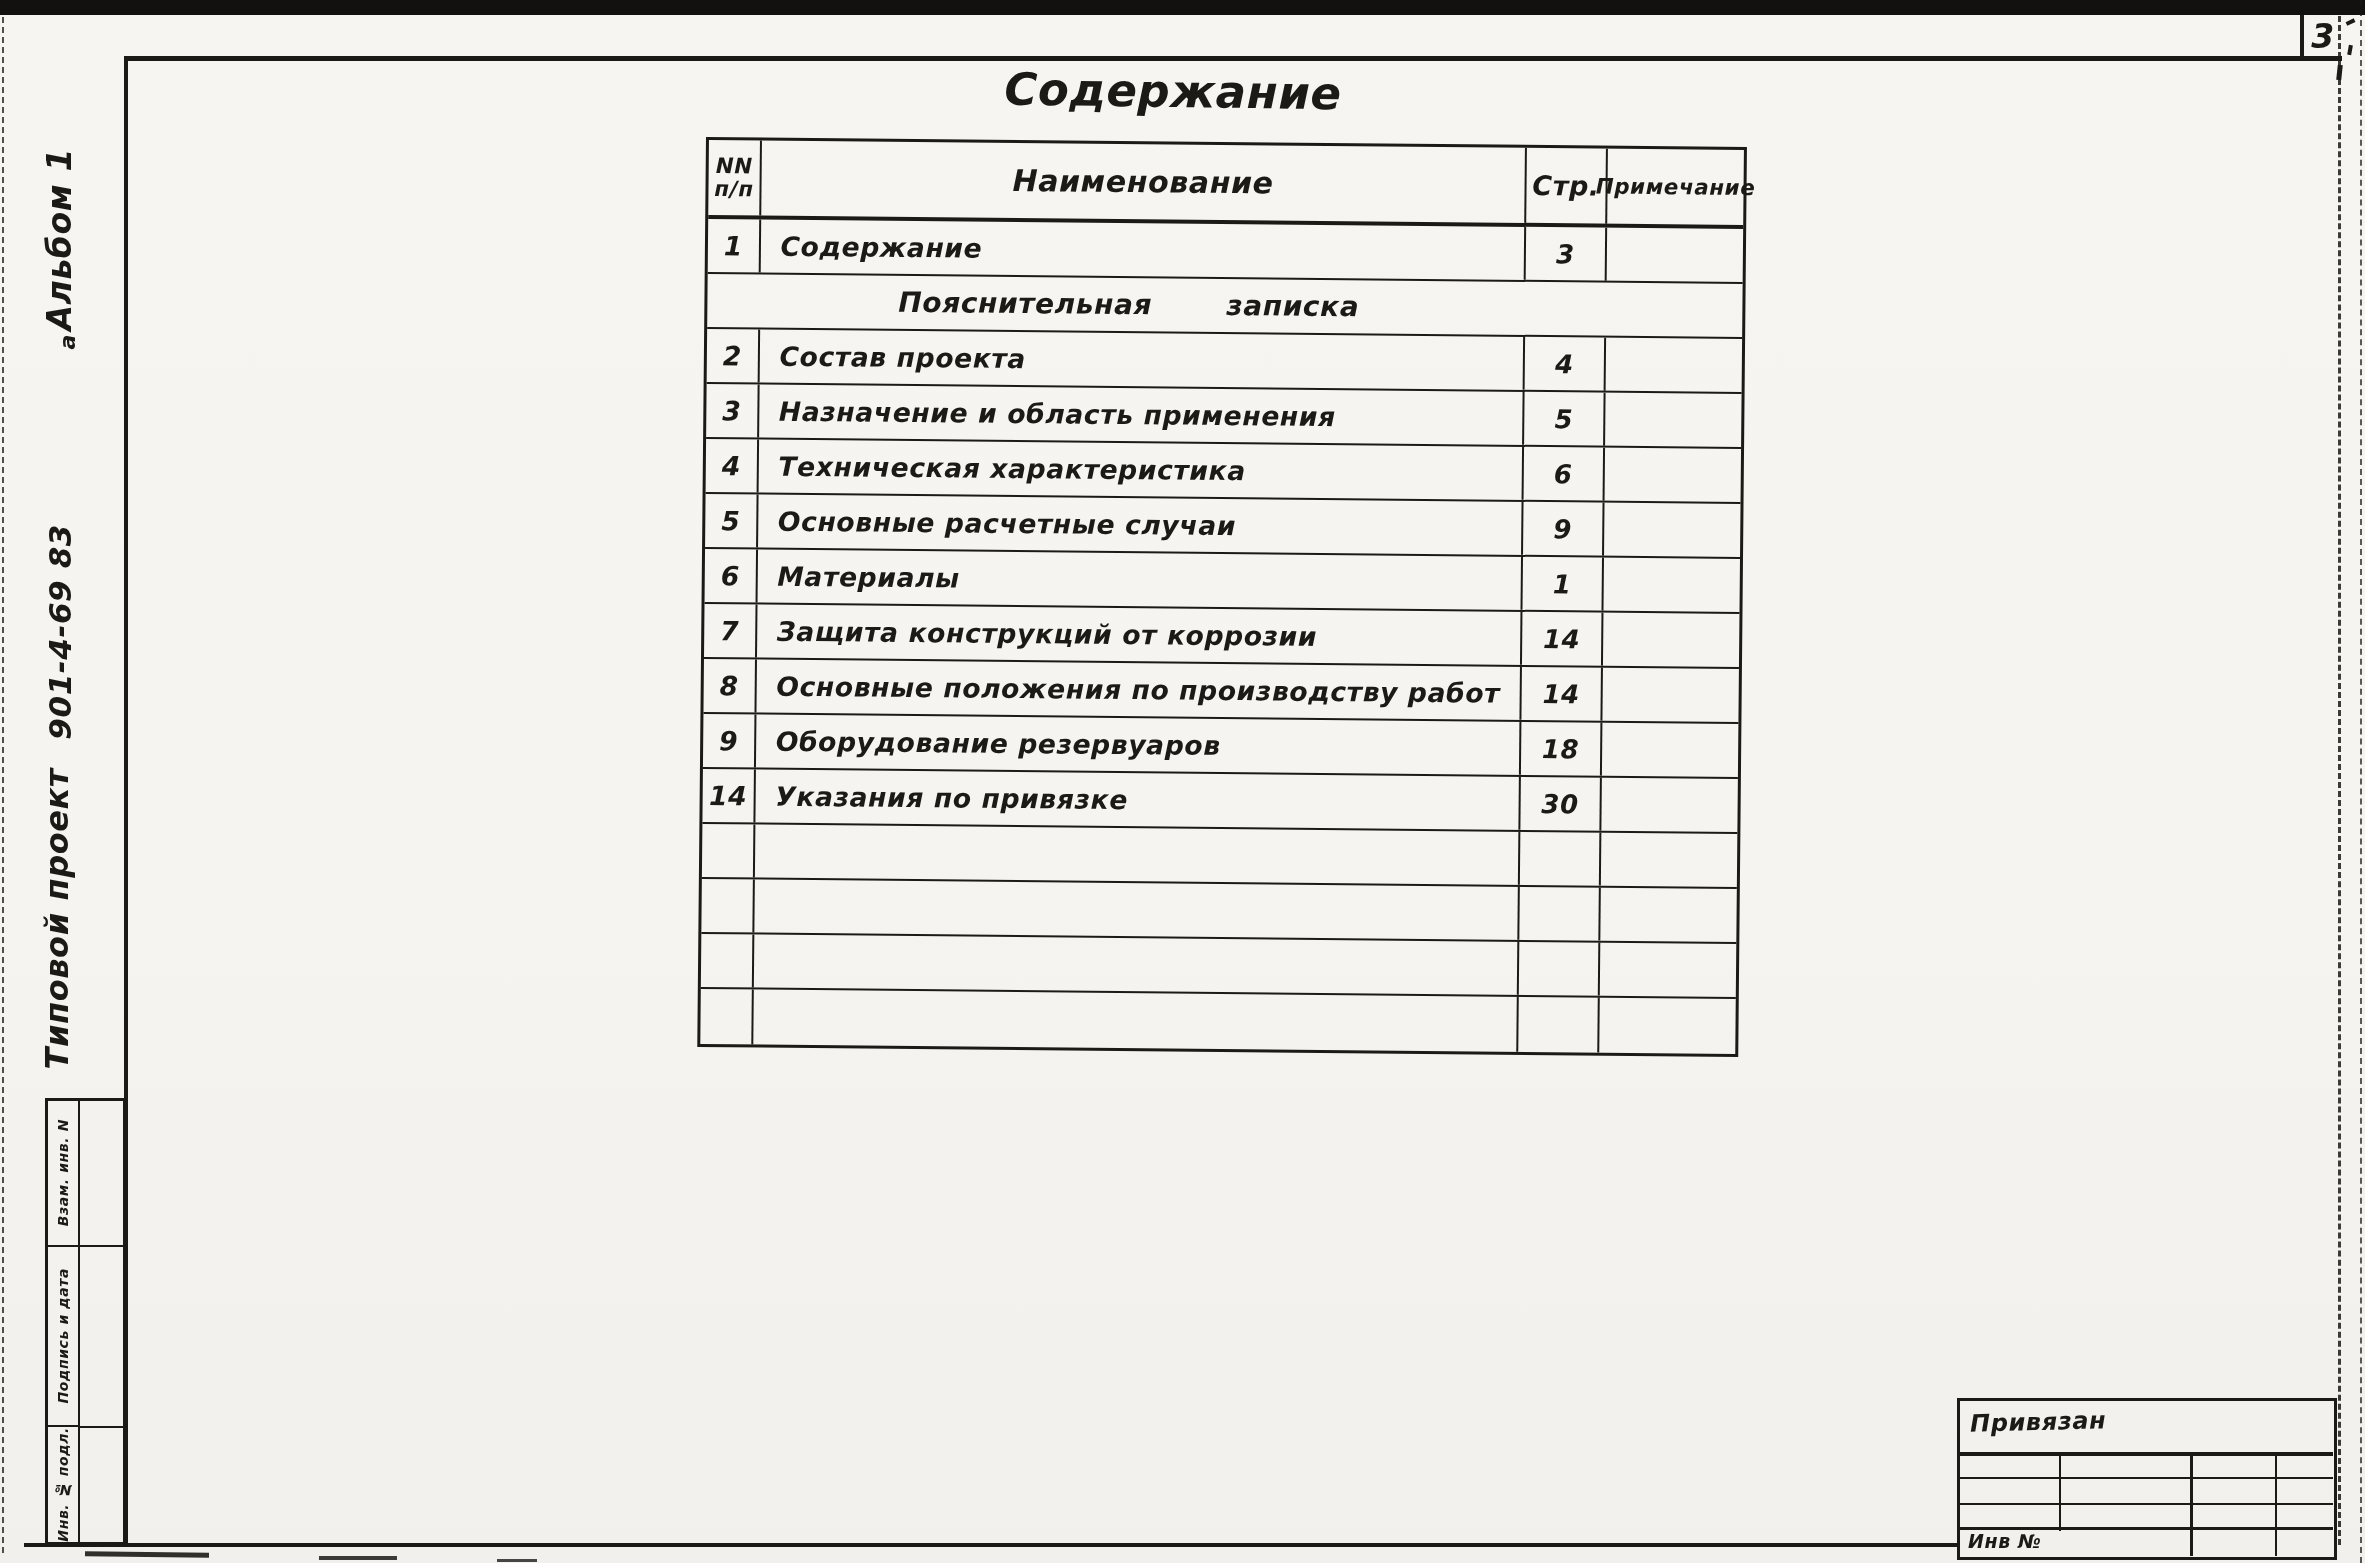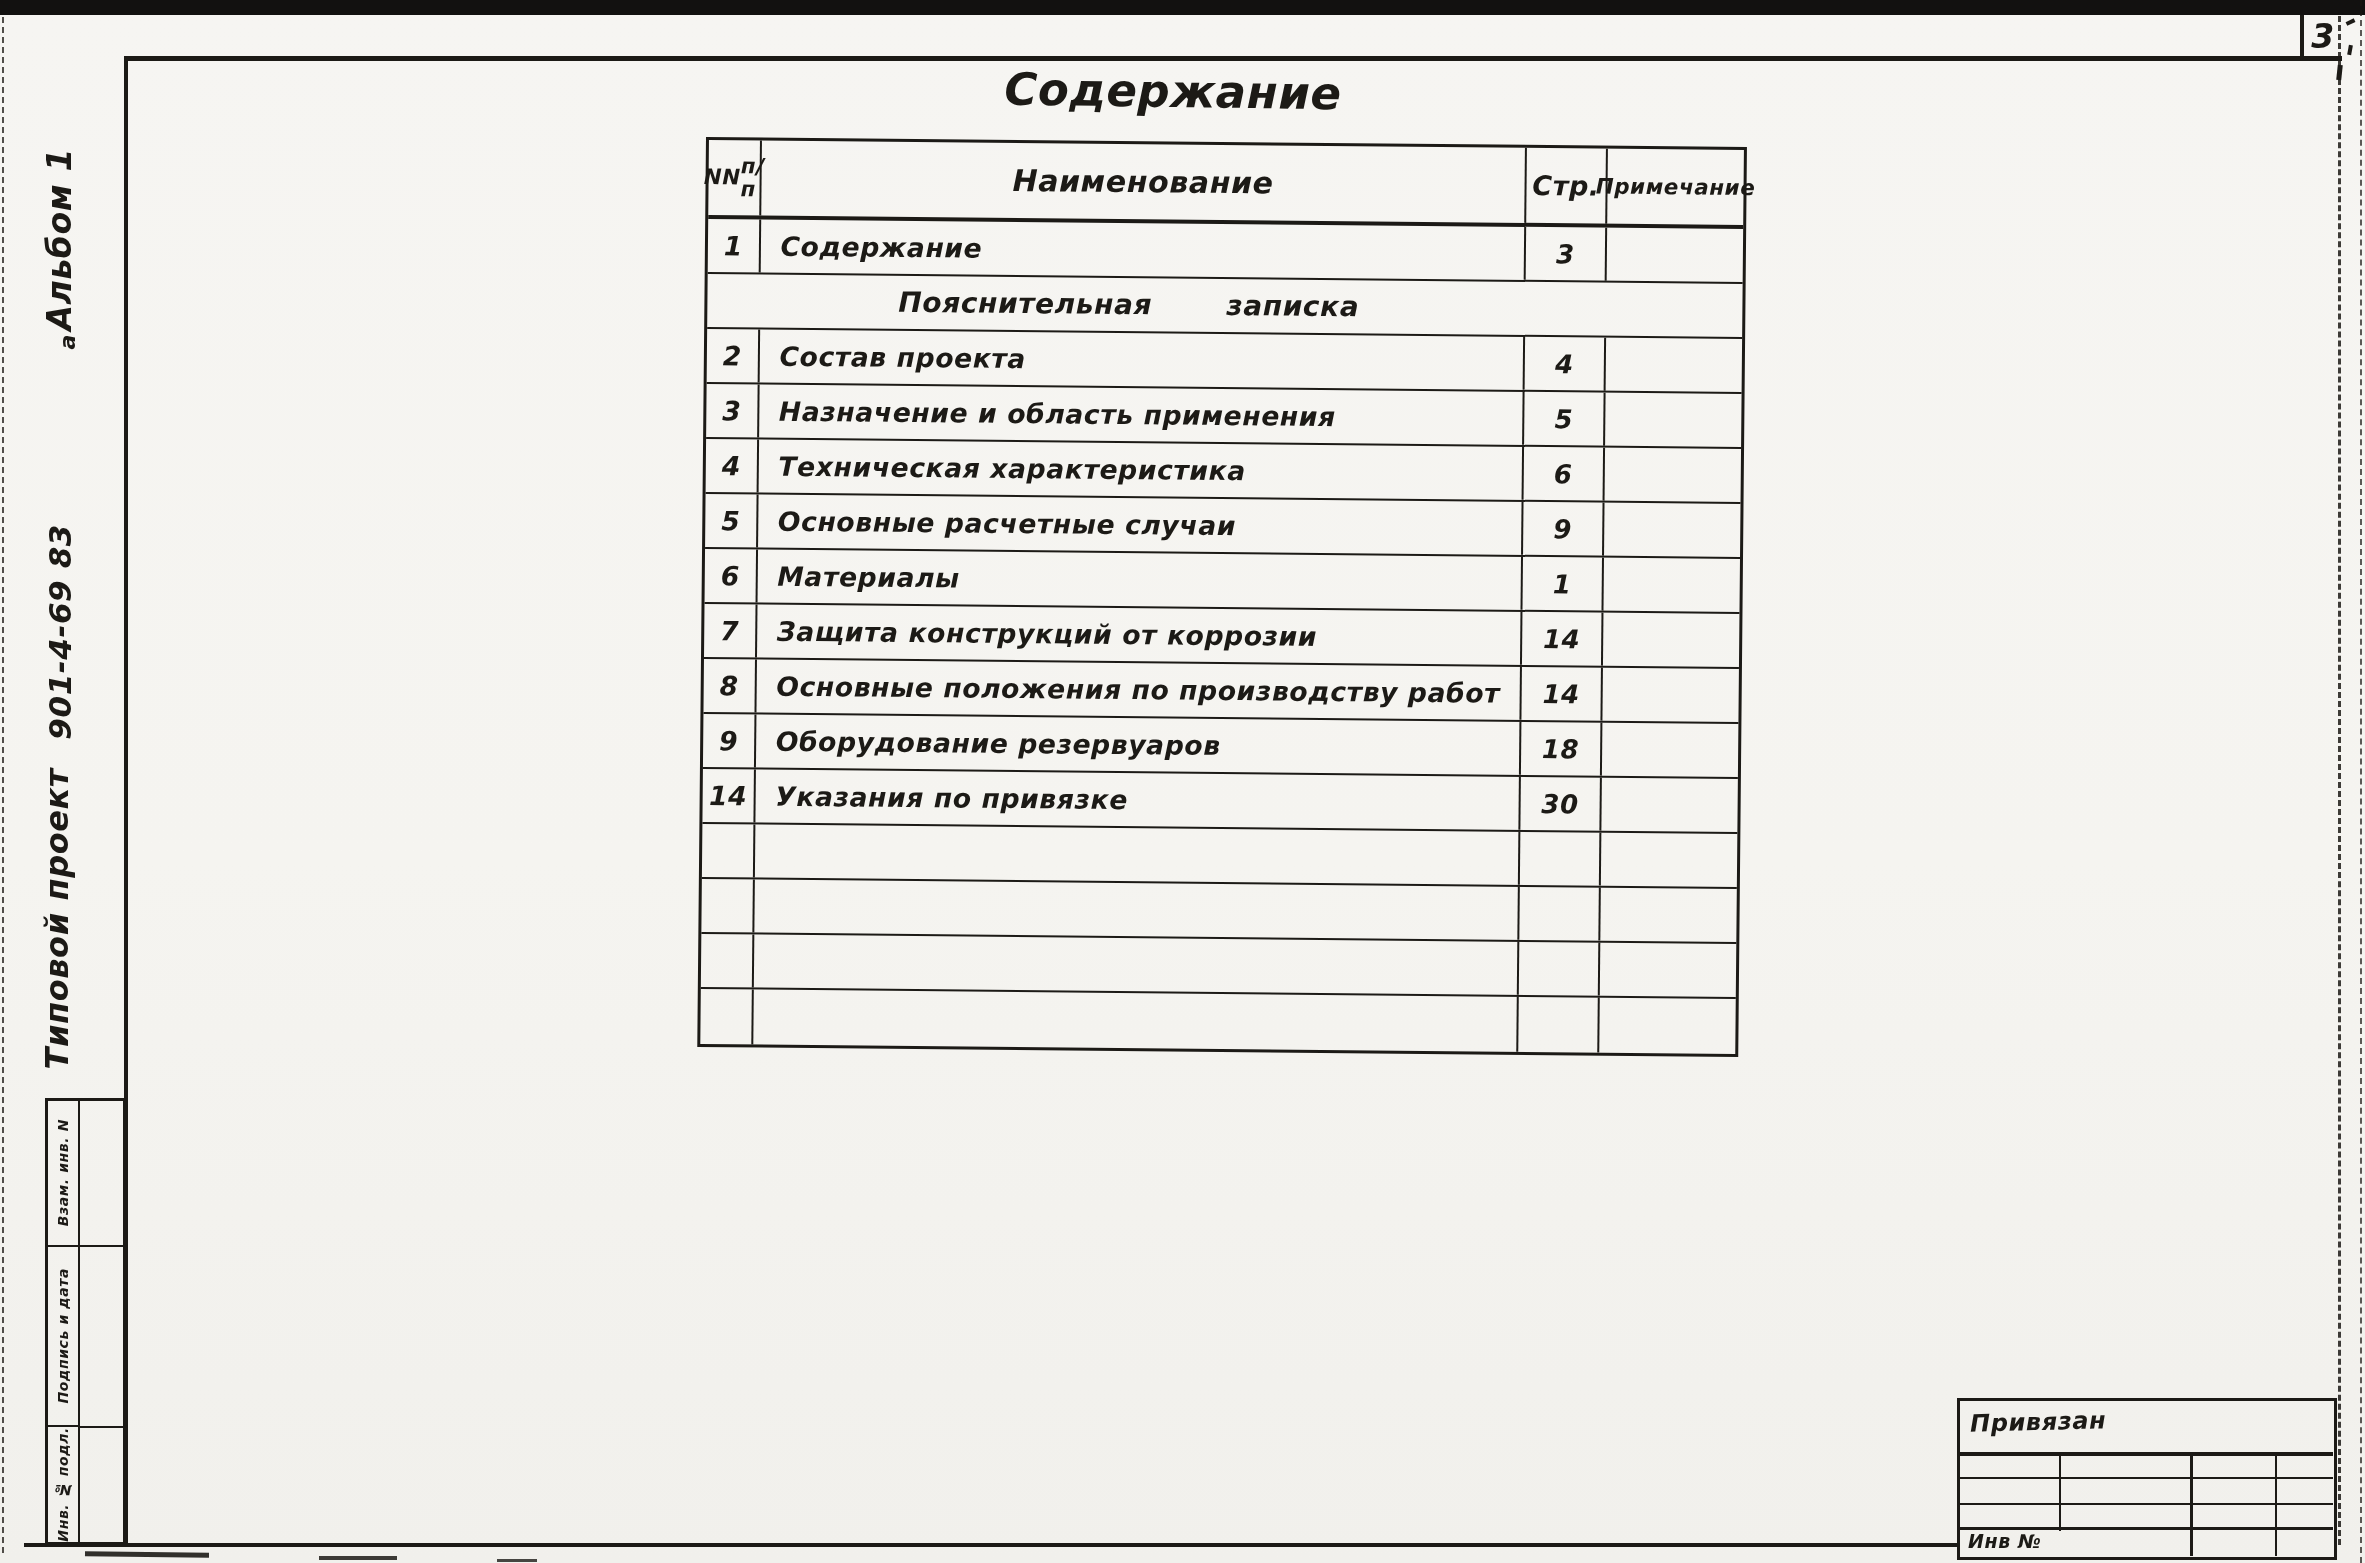--- a/index.html
+++ b/index.html
@@ -36,21 +36,21 @@
   .ctable{left:706px;top:137px;width:1035px;border:3.5px solid var(--ink);
     transform:rotate(0.55deg);transform-origin:0 0;background:transparent;}
   .trow{display:flex;height:55px;border-bottom:2.9px solid var(--ink);box-sizing:border-box;}
   .trow.header{height:79px;border-bottom:4.6px solid var(--ink);}
   .trow.lastrow{border-bottom:none;}
   .c{box-sizing:border-box;border-right:2.3px solid var(--ink);display:flex;align-items:center;}
   .cnum{width:53px;justify-content:center;font-size:26.6px;}
   .cname{flex:1;padding-left:19.6px;font-size:26.6px;white-space:nowrap;overflow:hidden;}
   .cpage{width:81px;justify-content:center;font-size:26px;}
   .cnote{width:136px;border-right:none;justify-content:center;}
-  .header .cnum{flex-direction:row;justify-content:center;font-size:21.4px;line-height:1.05;}
+  .header .cnum{flex-direction:column;justify-content:center;font-size:21.4px;line-height:1.05;}
   .header .cname{justify-content:center;padding-left:0;font-size:30px;}
   .header .cpage{font-size:27px;}
   .header .cnote{font-size:21.4px;}
   .section-cell{flex:1;border-right:none;justify-content:flex-start;padding-left:191px;
     font-size:28px;word-spacing:64px;white-space:nowrap;}
   
   .vbox{position:absolute;display:flex;align-items:center;justify-content:center;}
   .vbox>span{writing-mode:vertical-rl;transform:rotate(180deg);white-space:nowrap;}
   .album{left:29px;top:147px;width:60px;height:185px;font-size:33px;}
   .marginmark{left:50px;top:323px;width:35px;height:37px;font-size:22px;}

